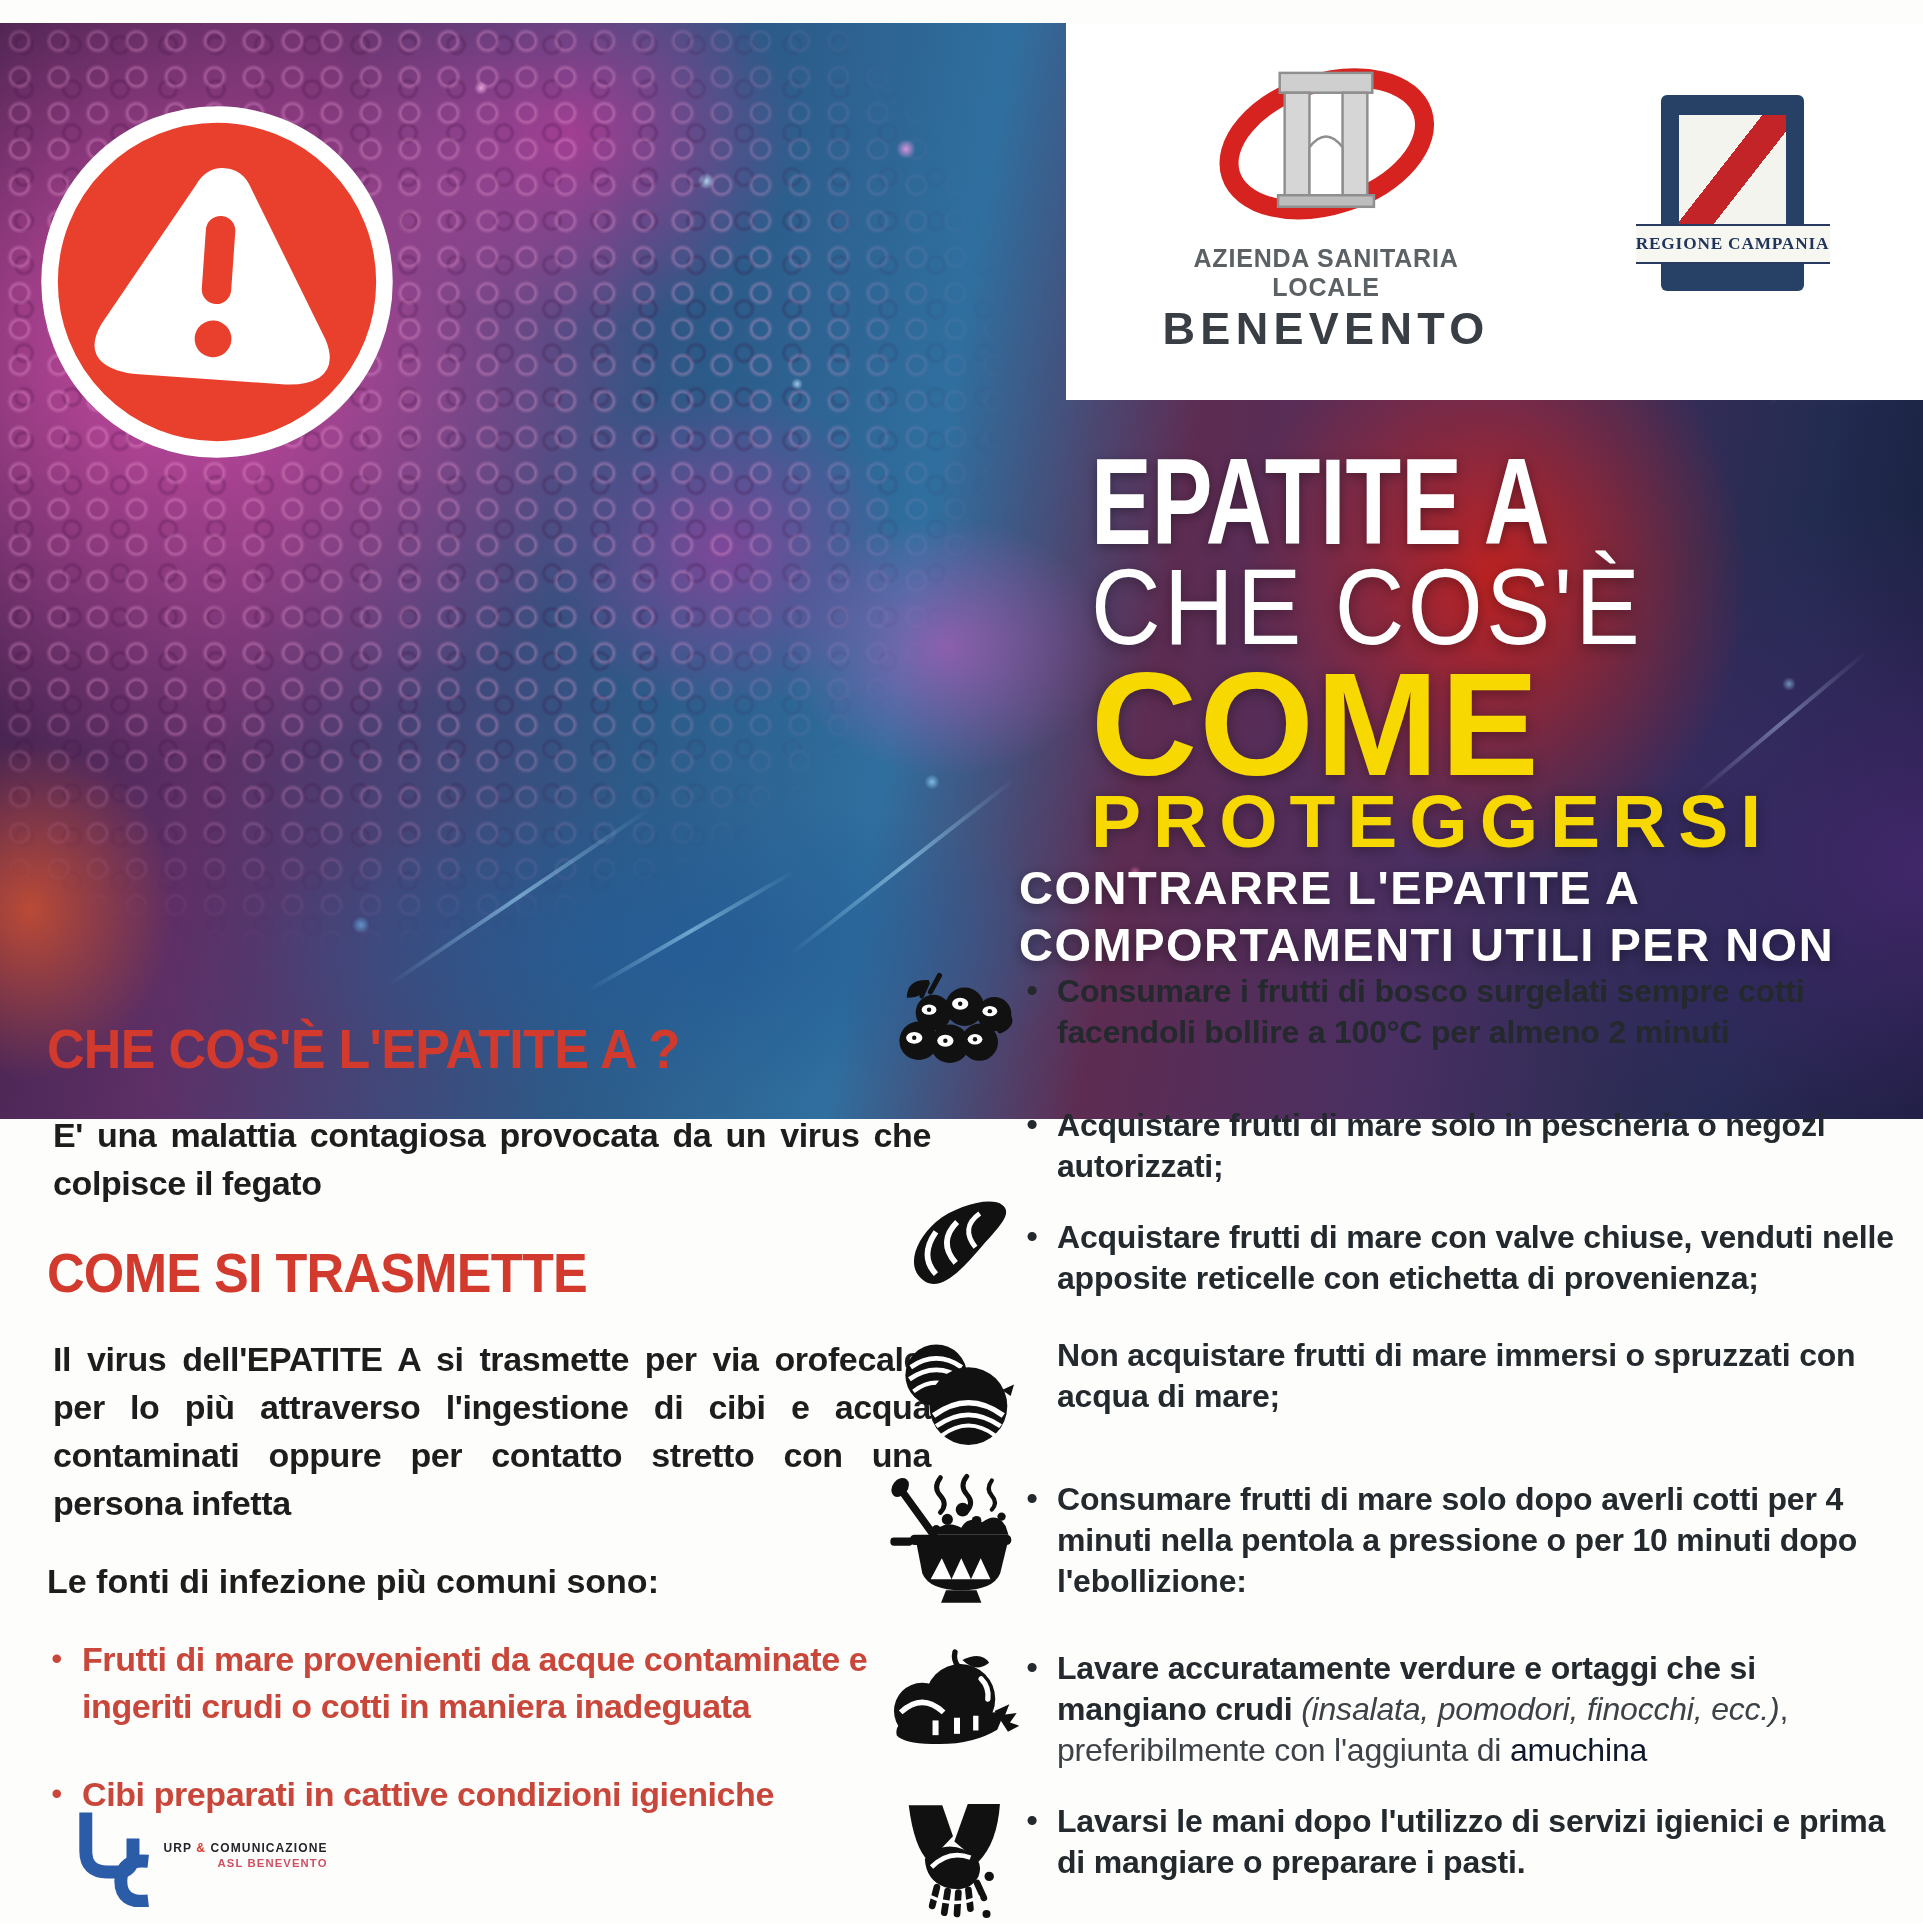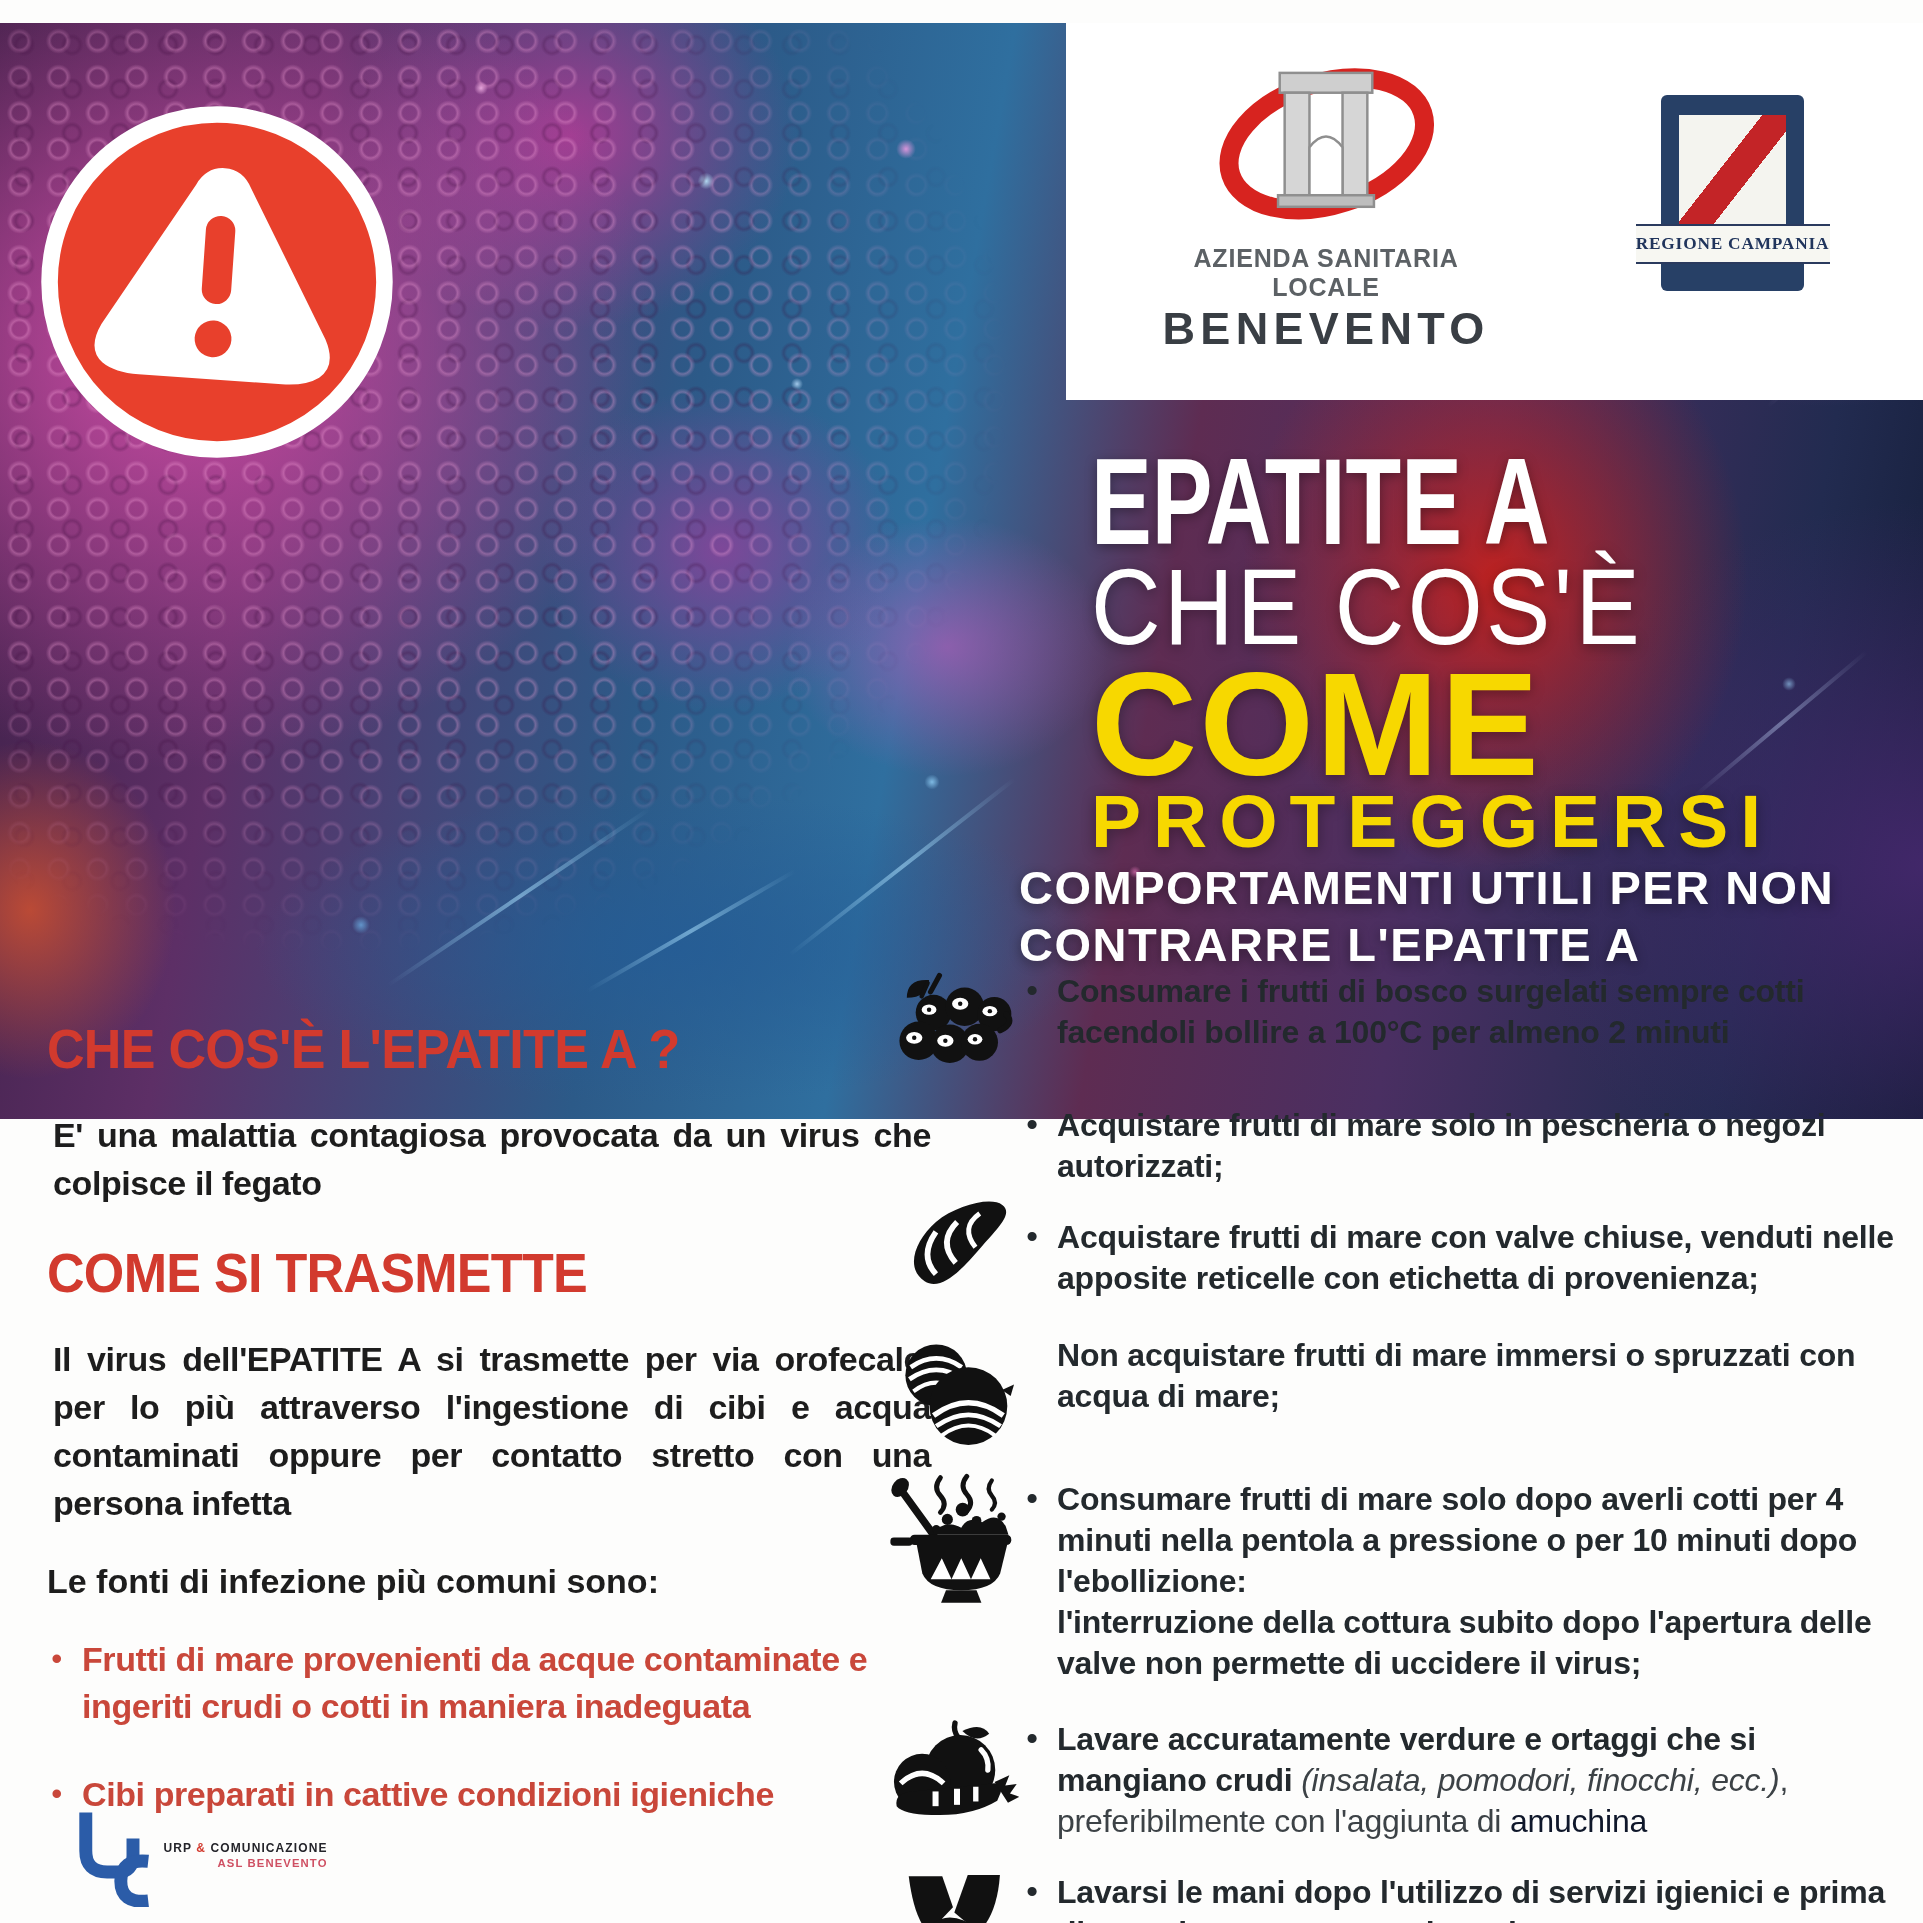--- a/index.html
+++ b/index.html
@@ -152,22 +152,22 @@
       </div>
     </div>
 
     <div class="title">
       <div class="t1">EPATITE A</div>
       <div class="t2">CHE COS'È</div>
       <div class="t3">COME</div>
       <div class="t4">PROTEGGERSI</div>
     </div>
     <div class="subhead">
+      <div>CONTRARRE L'EPATITE A</div>
       <div>COMPORTAMENTI UTILI PER NON</div>
-      <div>CONTRARRE L'EPATITE A</div>
     </div>
   </div>
 
   <div class="left-col">
     <h2 class="red-h">CHE COS'È L'EPATITE A ?</h2>
     <p class="body-p">E' una malattia contagiosa provocata da un virus che colpisce il fegato</p>
     <h2 class="red-h second">COME SI TRASMETTE</h2>
     <p class="body-p">Il virus dell'EPATITE A si trasmette per via orofecale, per lo più attraverso l'ingestione di cibi e acqua contaminati oppure per contatto stretto con una persona infetta</p>
     <p class="lead">Le fonti di infezione più comuni sono:</p>
     <div class="rb">
@@ -272,21 +272,20 @@
           <rect x="30" y="88" width="146" height="15" rx="7" fill="#111"></rect>
           <rect x="2" y="92" width="32" height="12" rx="5" fill="#111"></rect>
           <path d="M40,103 H170 L160,144 Q150,168 104,168 Q58,168 48,144 Z" fill="#111"></path>
           <path d="M60,152 L76,122 L90,152 L104,122 L118,152 L132,122 L146,152 Z" fill="#fff"></path>
           <path d="M82,168 h44 l7,18 h-58 z" fill="#111"></path>
         </svg>
       </div>
       <div class="itext">
         <span class="dot">•</span>
         <div>Consumare frutti di mare solo dopo averli cotti per 4 minuti nella pentola a pressione o per 10 minuti dopo l'ebollizione:</div>
-        <div>l'interruzione della cottura subito dopo l'apertura delle valve non permette di uccidere il virus;</div>
       </div>
     </div>
 
     <div class="row mt5">
       <div class="icell">
         <svg viewBox="0 0 190 170" width="128" height="114">
           <path d="M100,28 q-8,-10 -5,-22" stroke="#111" stroke-width="8" fill="none" stroke-linecap="round"></path>
           <path d="M106,18 q28,-14 40,4 q-20,16 -40,-4 z" fill="#111"></path>
           <circle cx="103" cy="76" r="52" fill="#111"></circle>
           <path d="M134,46 q12,12 10,30" stroke="#fff" stroke-width="8" fill="none" stroke-linecap="round"></path>

